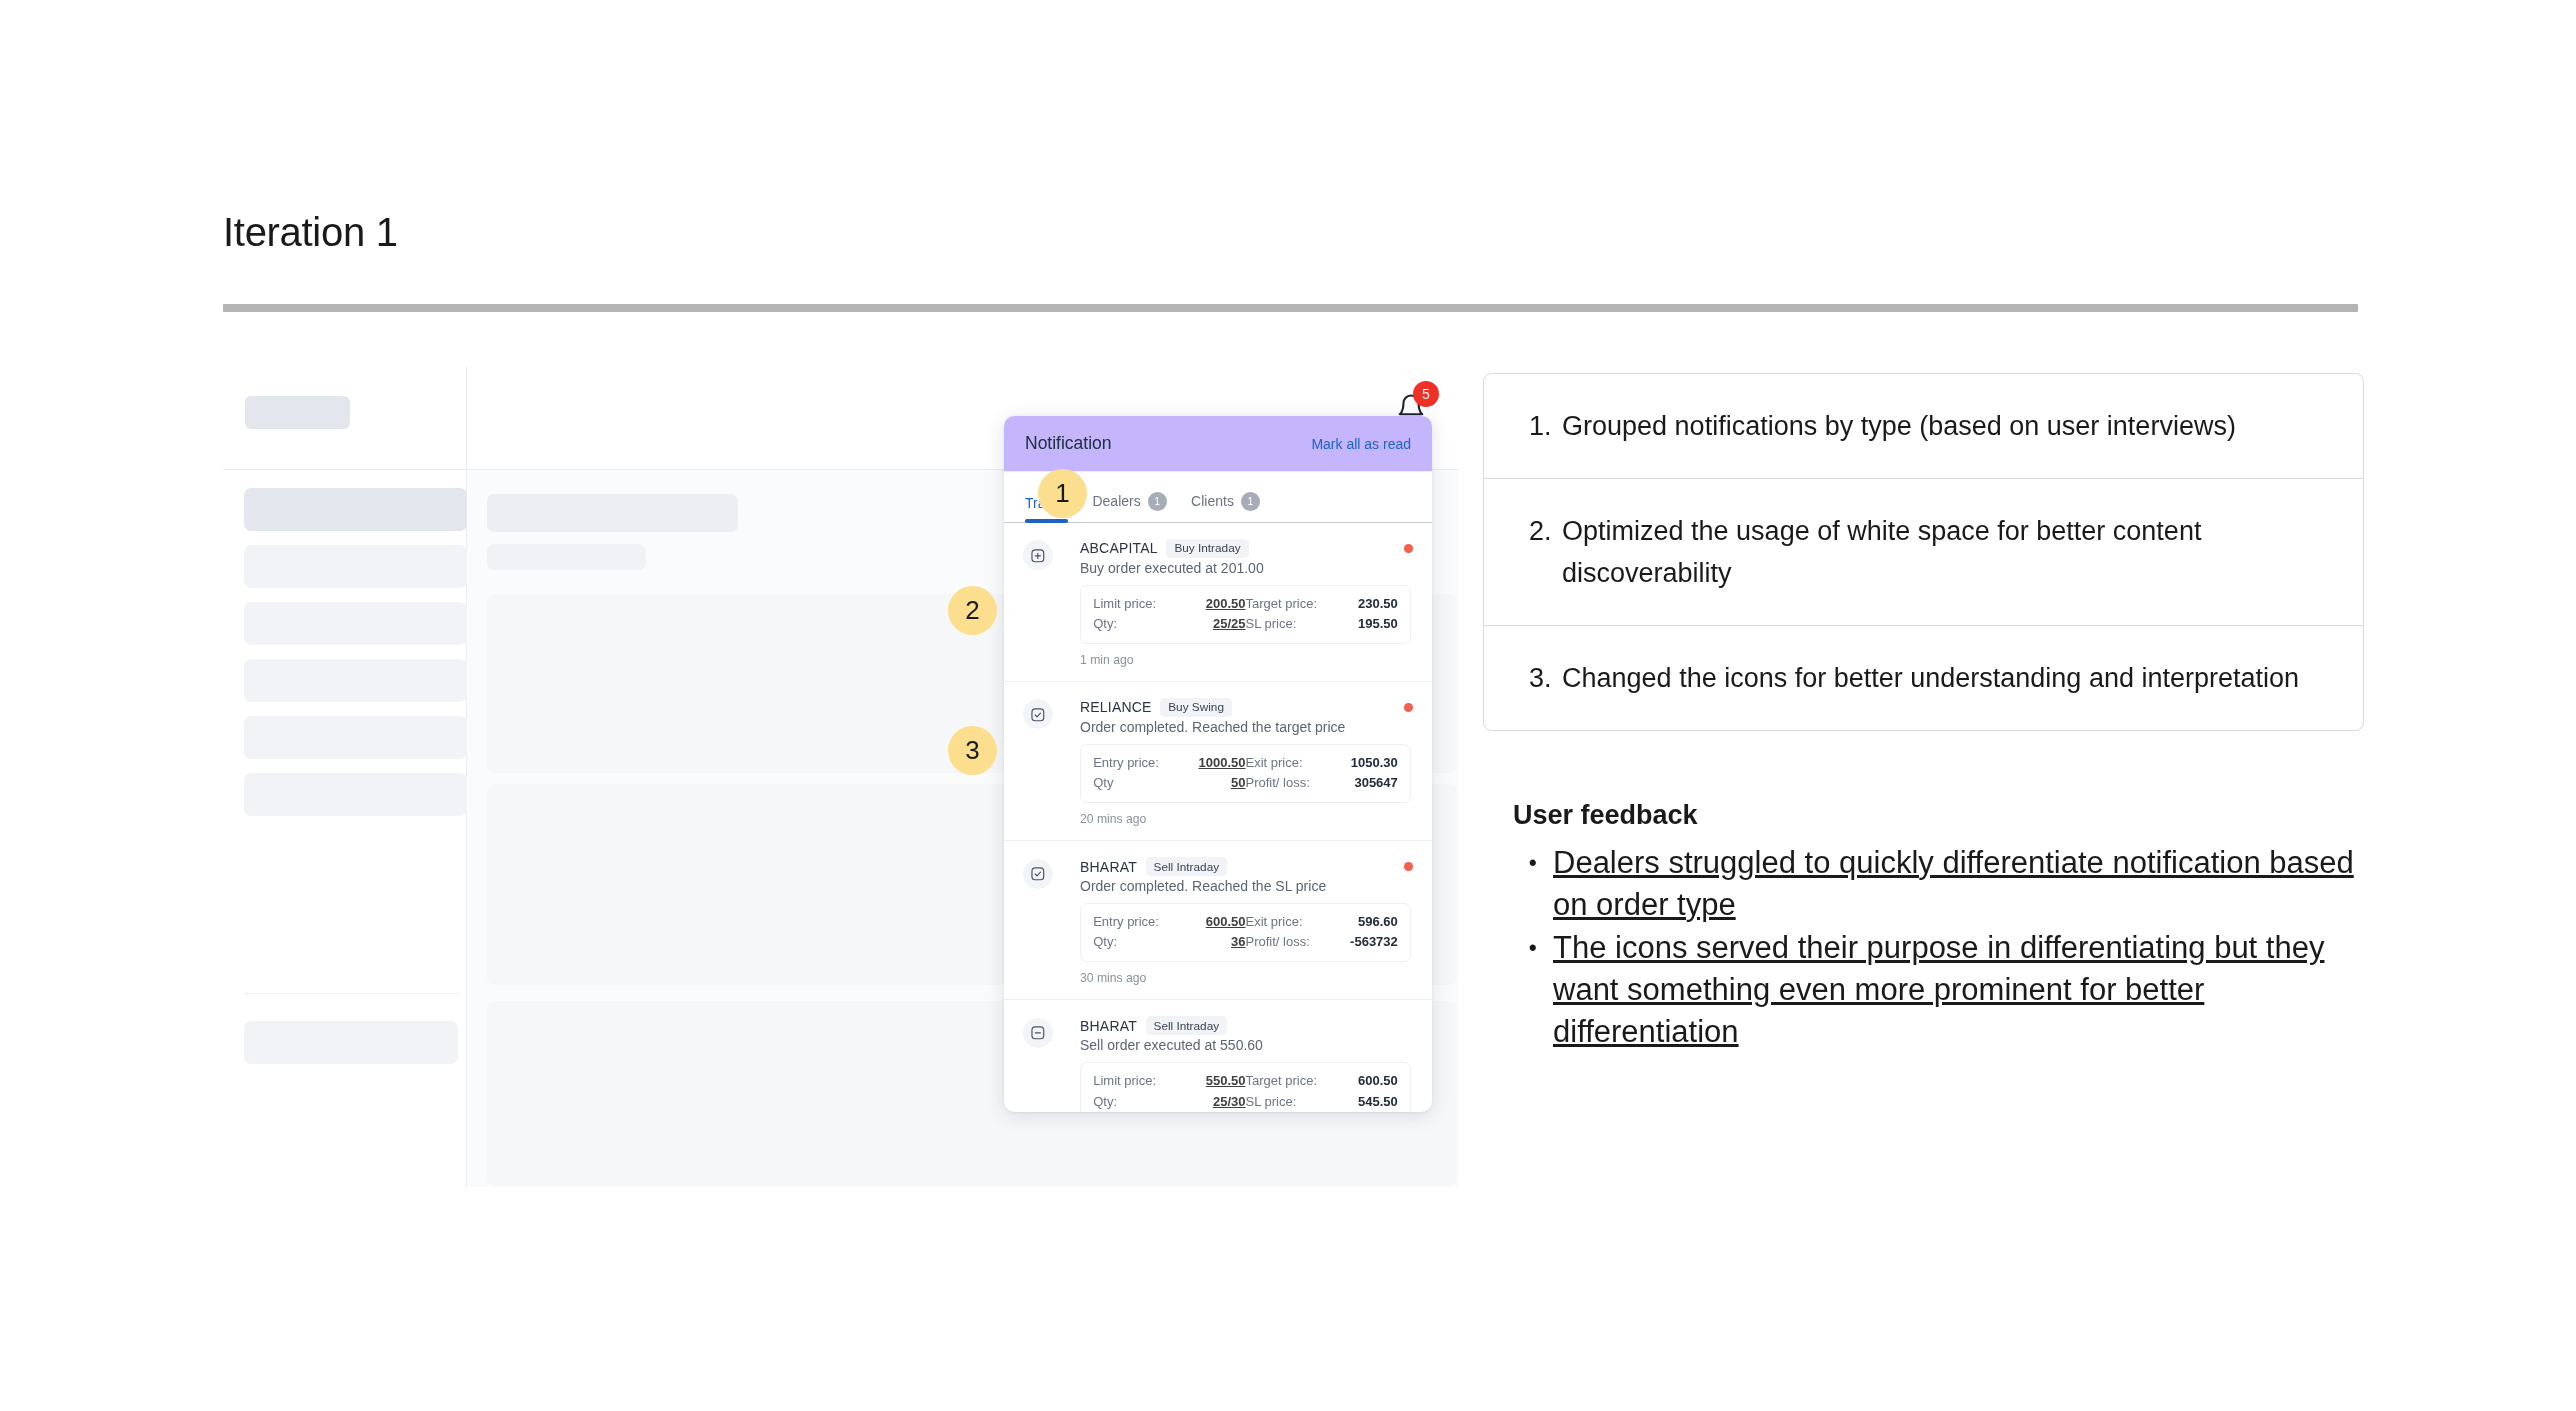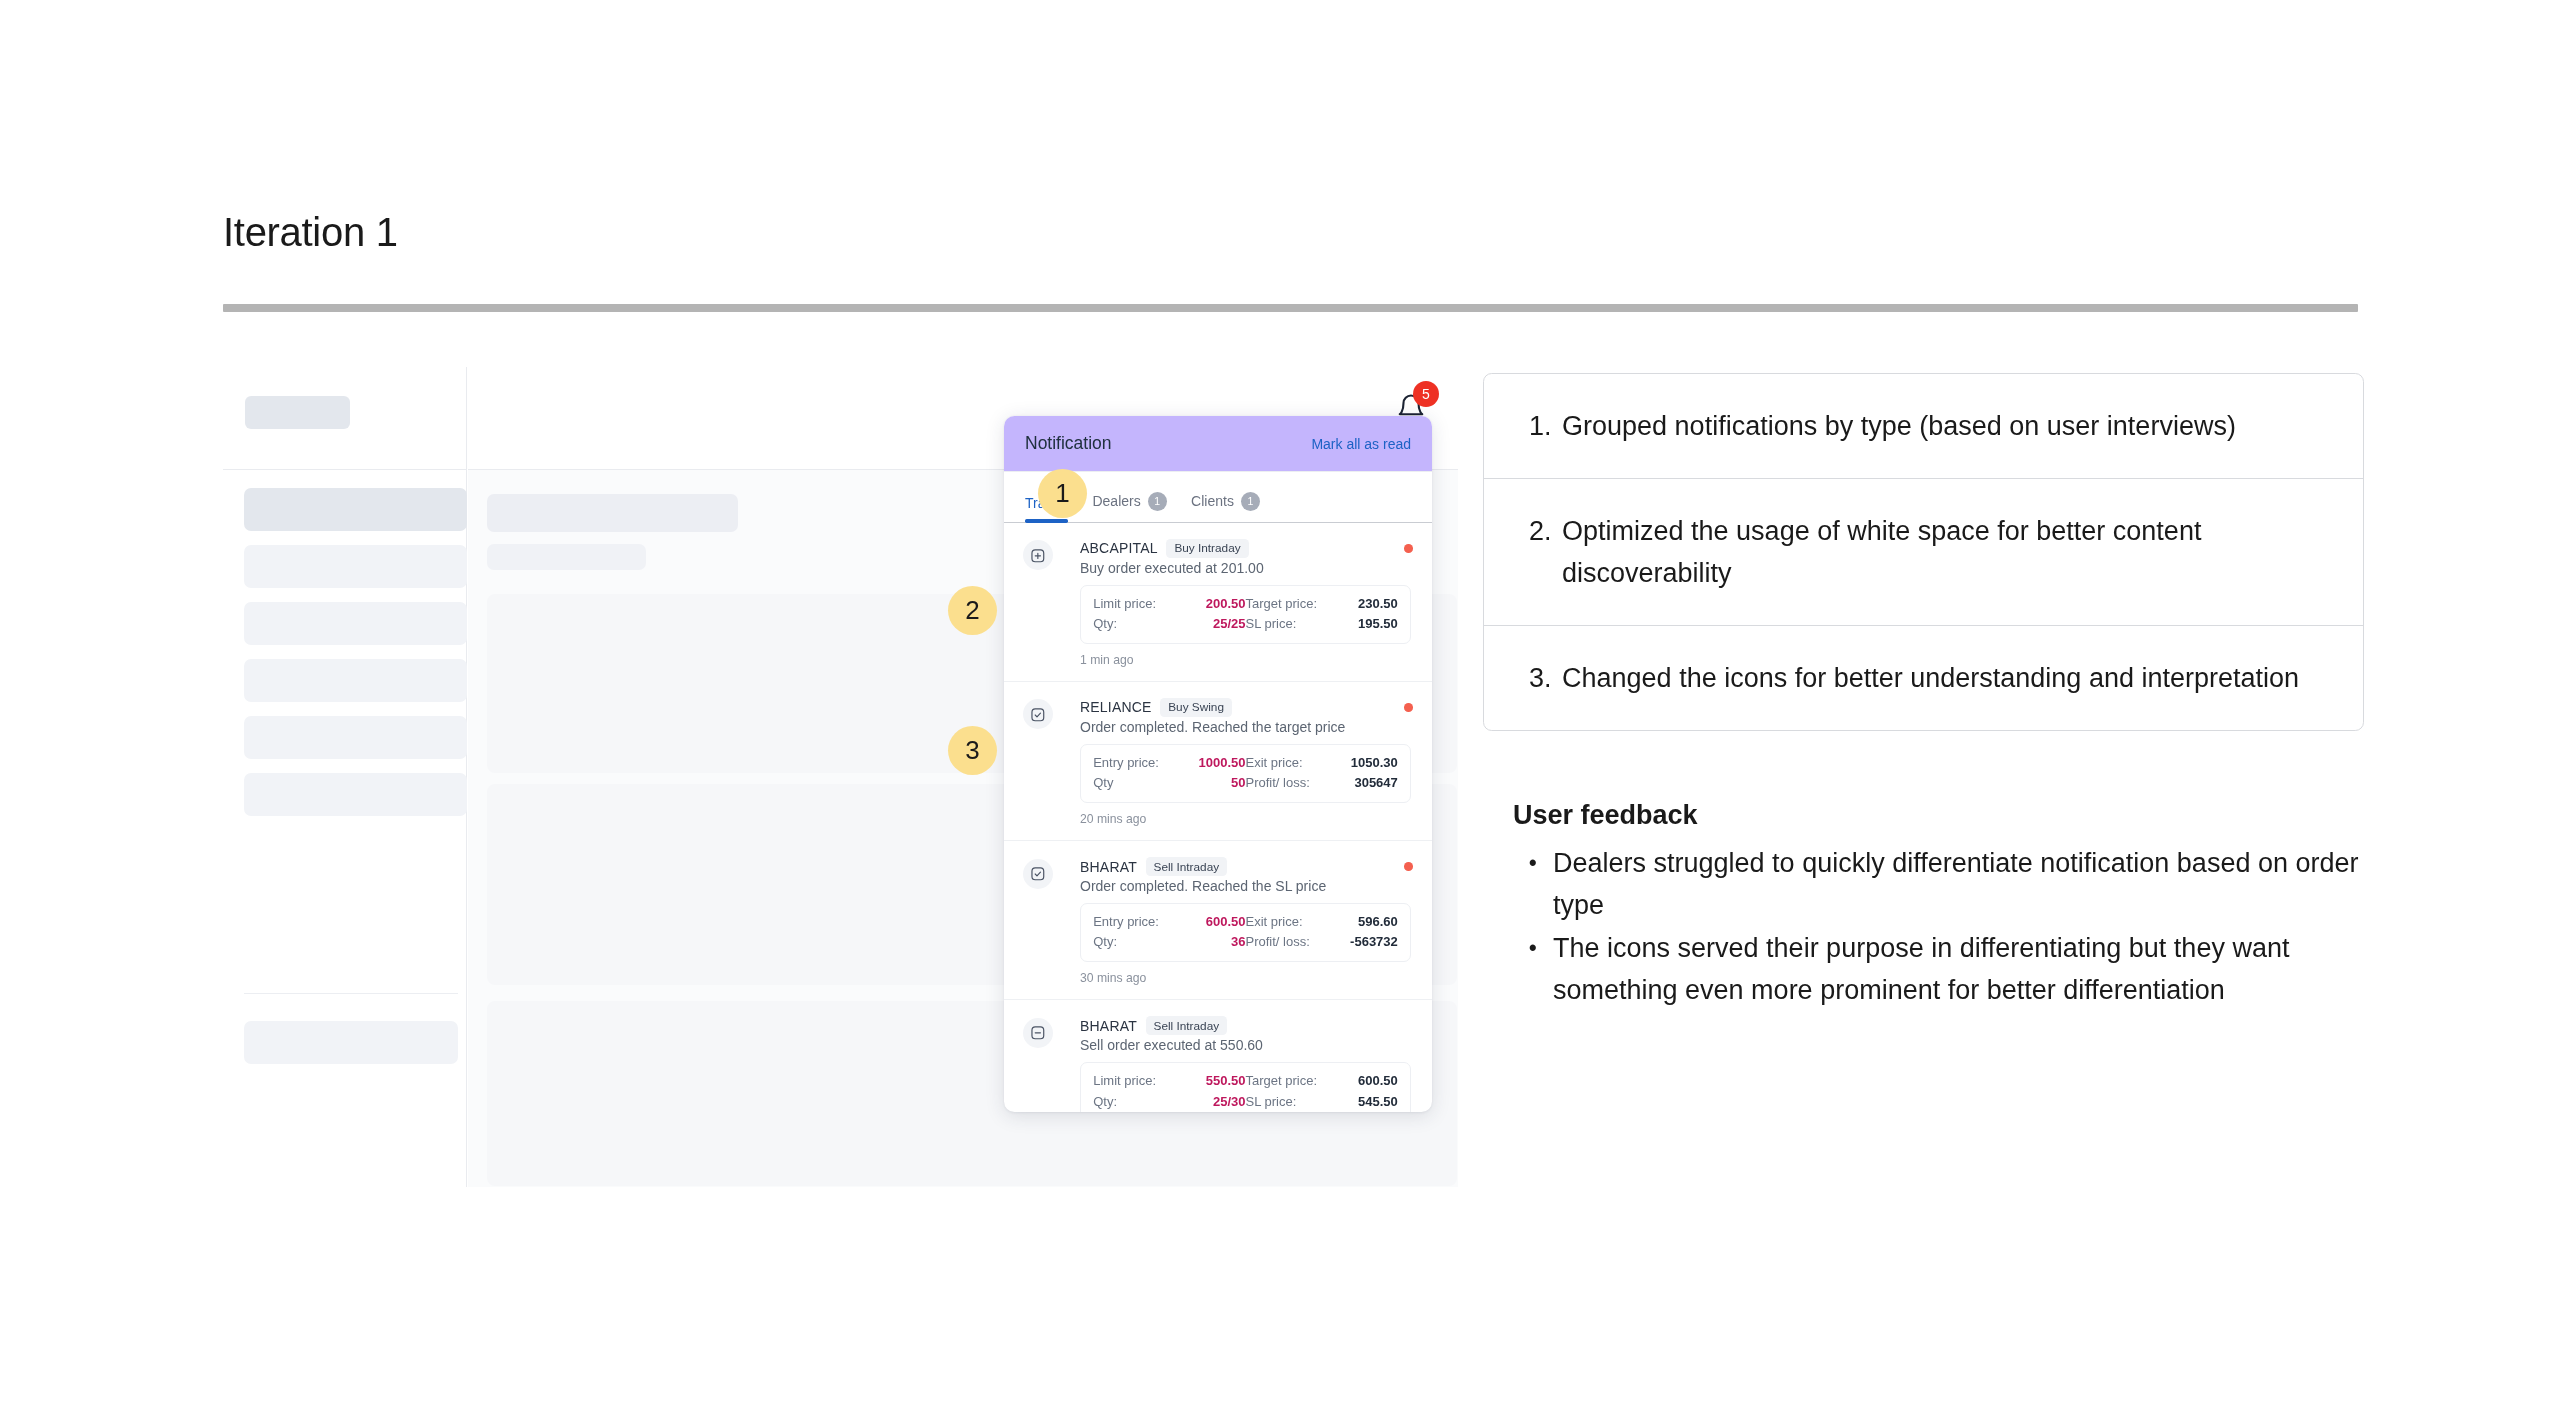--- a/index.html
+++ b/index.html
@@ -177,21 +177,21 @@
   }
   .notif-desc { font-size: 14px; color: #5c6572; margin-top: 2px; }
   .notif-detail {
     margin-top: 8.7px;
     border: 0.9px solid #edeff3; border-radius: 7px;
     padding: 7.9px 12.2px 8.7px 12.2px;
   }
   .notif-detail table { width: 100%; border-collapse: collapse; }
   .notif-detail td { font-size: 13px; padding: 2.6px 0; vertical-align: baseline; }
   .d-label { color: #6c7584; width: 26%; }
-  .d-value { color: #be185d; font-weight: bold; text-align: right; width: 24%; padding-right: 17.5px; }
+  .d-value { color: #404040; font-weight: bold; text-align: right; width: 24%; padding-right: 17.5px; text-decoration: underline; }
   .d-label2 { color: #6c7584; width: 26%; }
   .d-value2 { color: #222c3a; font-weight: bold; text-align: right; width: 24%; }
   .notif-time { font-size: 12.2px; color: #8a919d; margin-top: 9.6px; }
   .unread-dot {
     position: absolute; right: 19px; top: 21px;
     width: 8.7px; height: 8.7px; border-radius: 50%; background: #f4604f;
   }
 
   
   .anno {
@@ -224,22 +224,22 @@
   .changes-text { font-size: 27px; color: #1a1a1a; line-height: 42px; }
 
   .feedback { margin-top: 69px; padding-left: 30px; }
   .feedback-title {
     font-size: 27px; font-weight: bold; color: #1a1a1a;
     margin-bottom: 10.5px;
   }
   .feedback-list { list-style: none; }
   .feedback-li {
     position: relative;
-    font-size: 27px; line-height: 42px; color: #1a1a1a;
-    padding-left: 40px; margin-bottom: 1.7px;
+    font-size: 31px; line-height: 42px; color: #1a1a1a;
+    padding-left: 40px; margin-bottom: 1.7px; text-decoration: underline;
   }
   .feedback-li::before {
     content: "\2022";
     position: absolute; left: 15.7px; top: 0;
     font-size: 23px;
   }
 </style>
 </head>
 <body>
 

